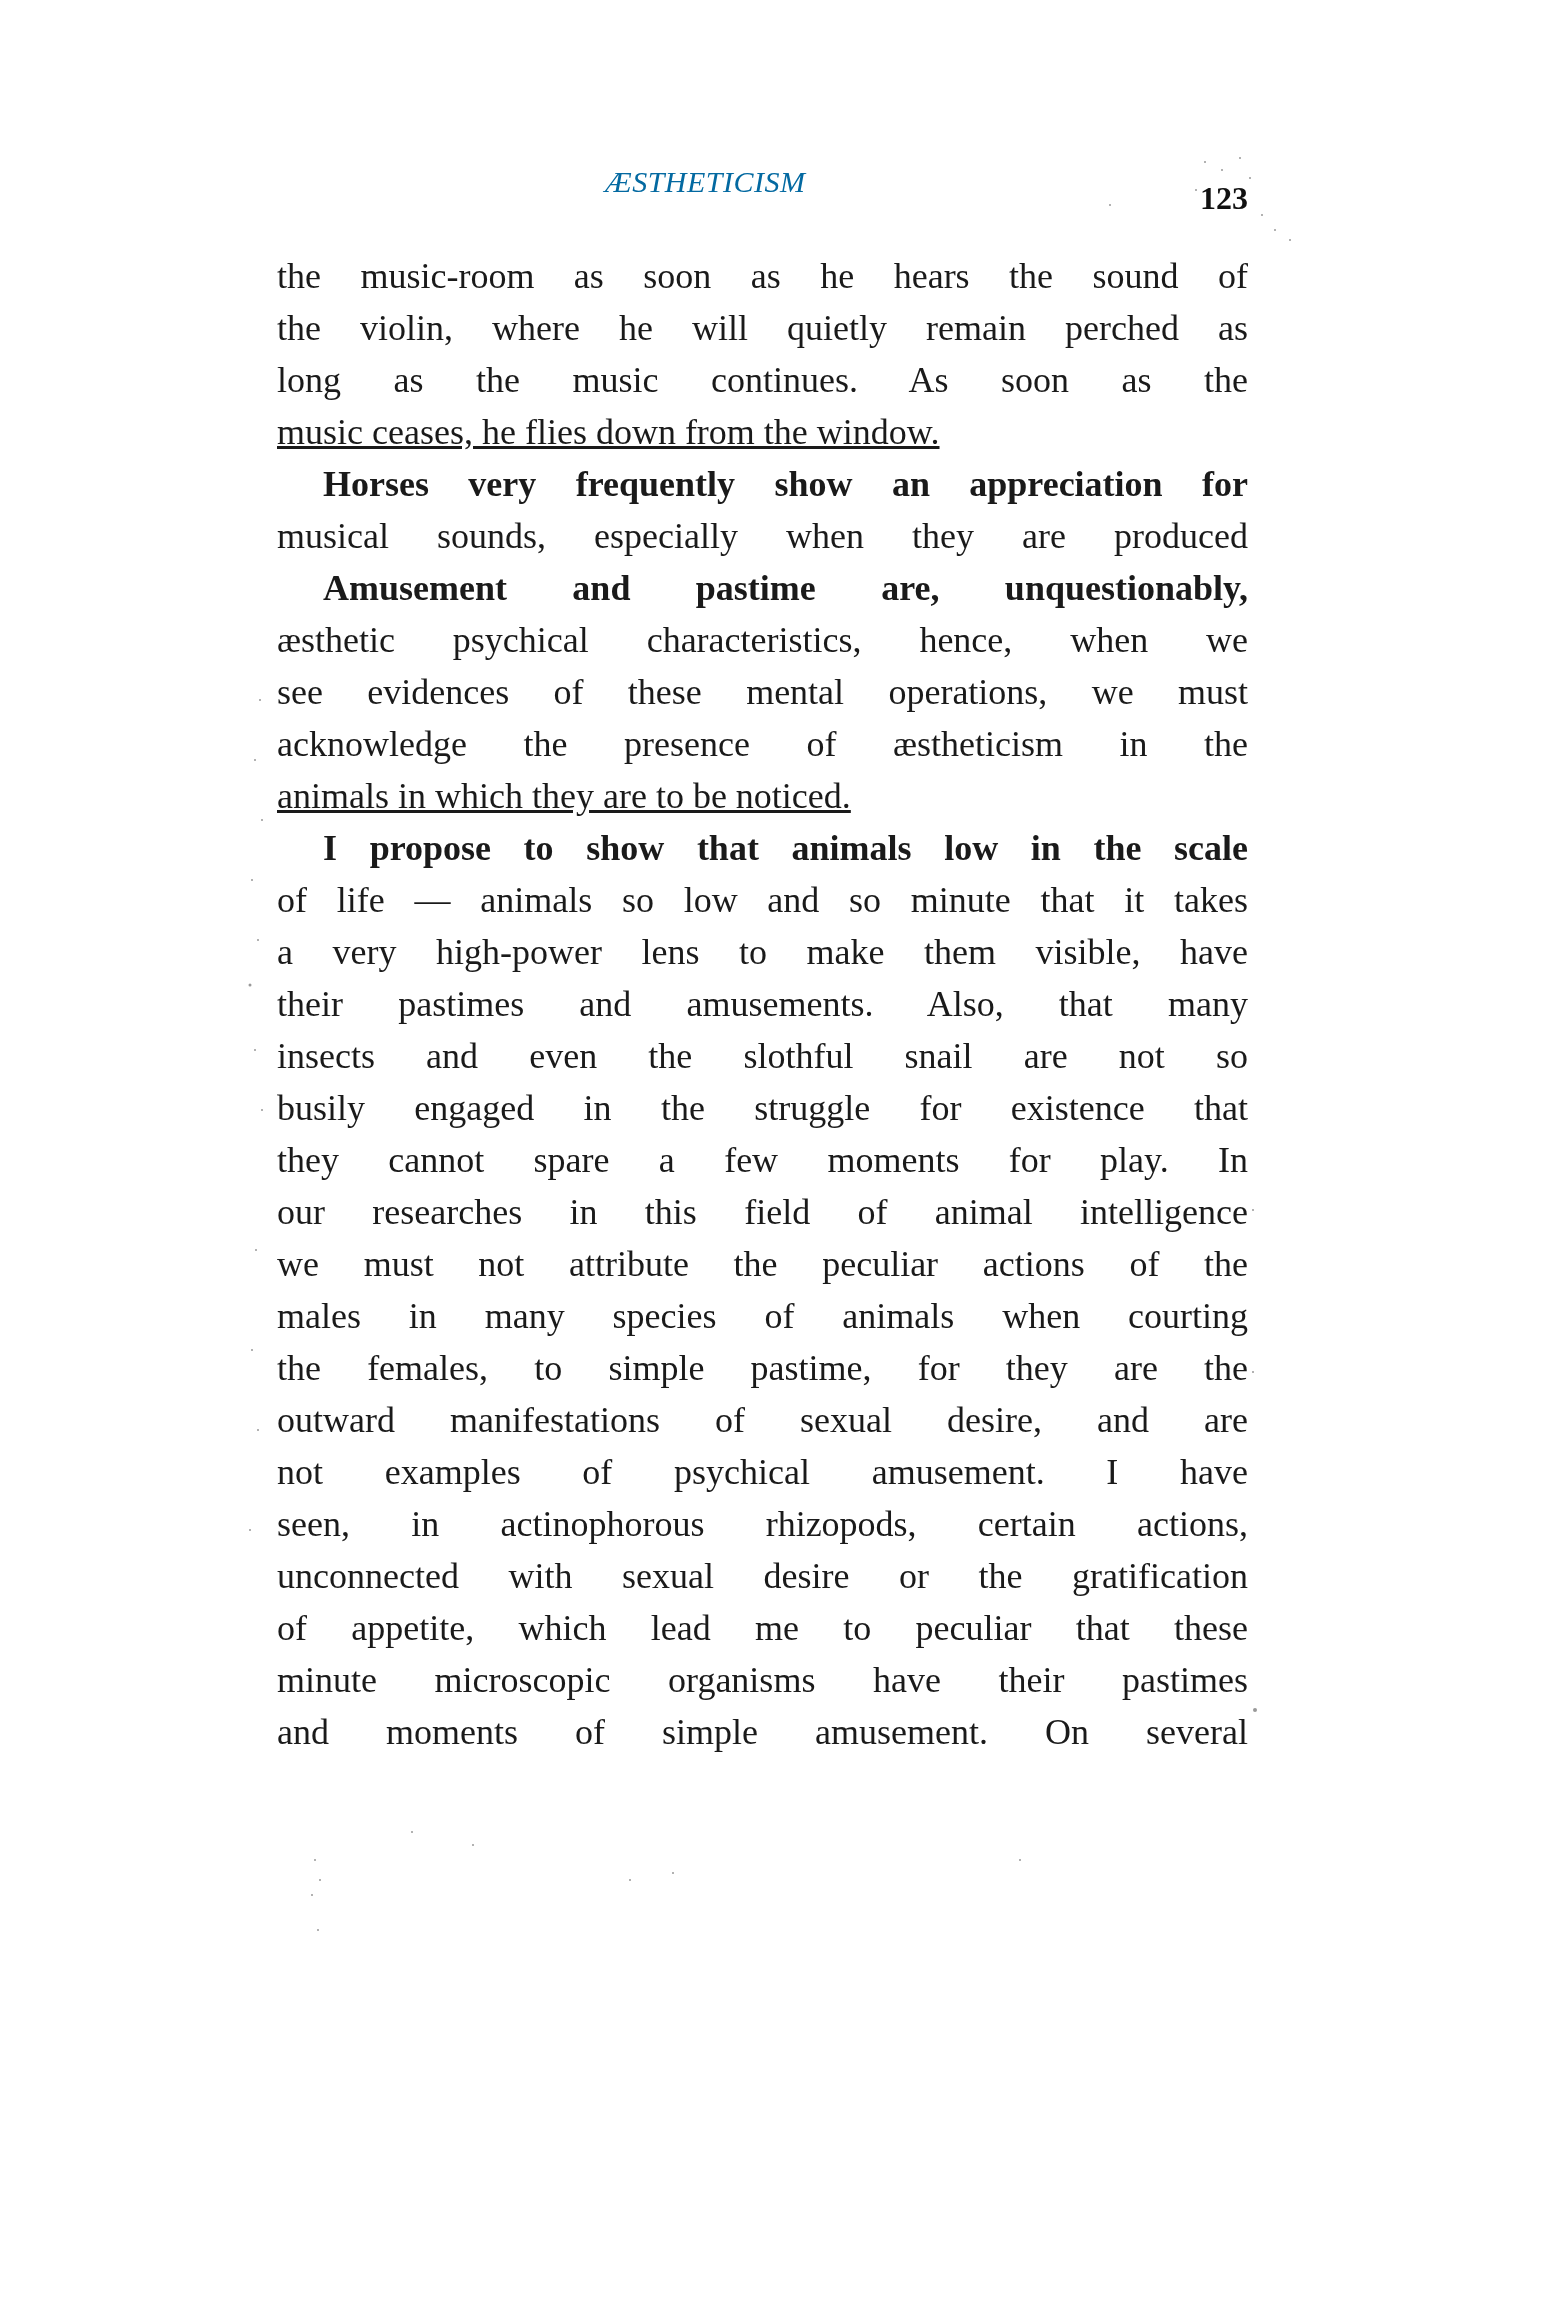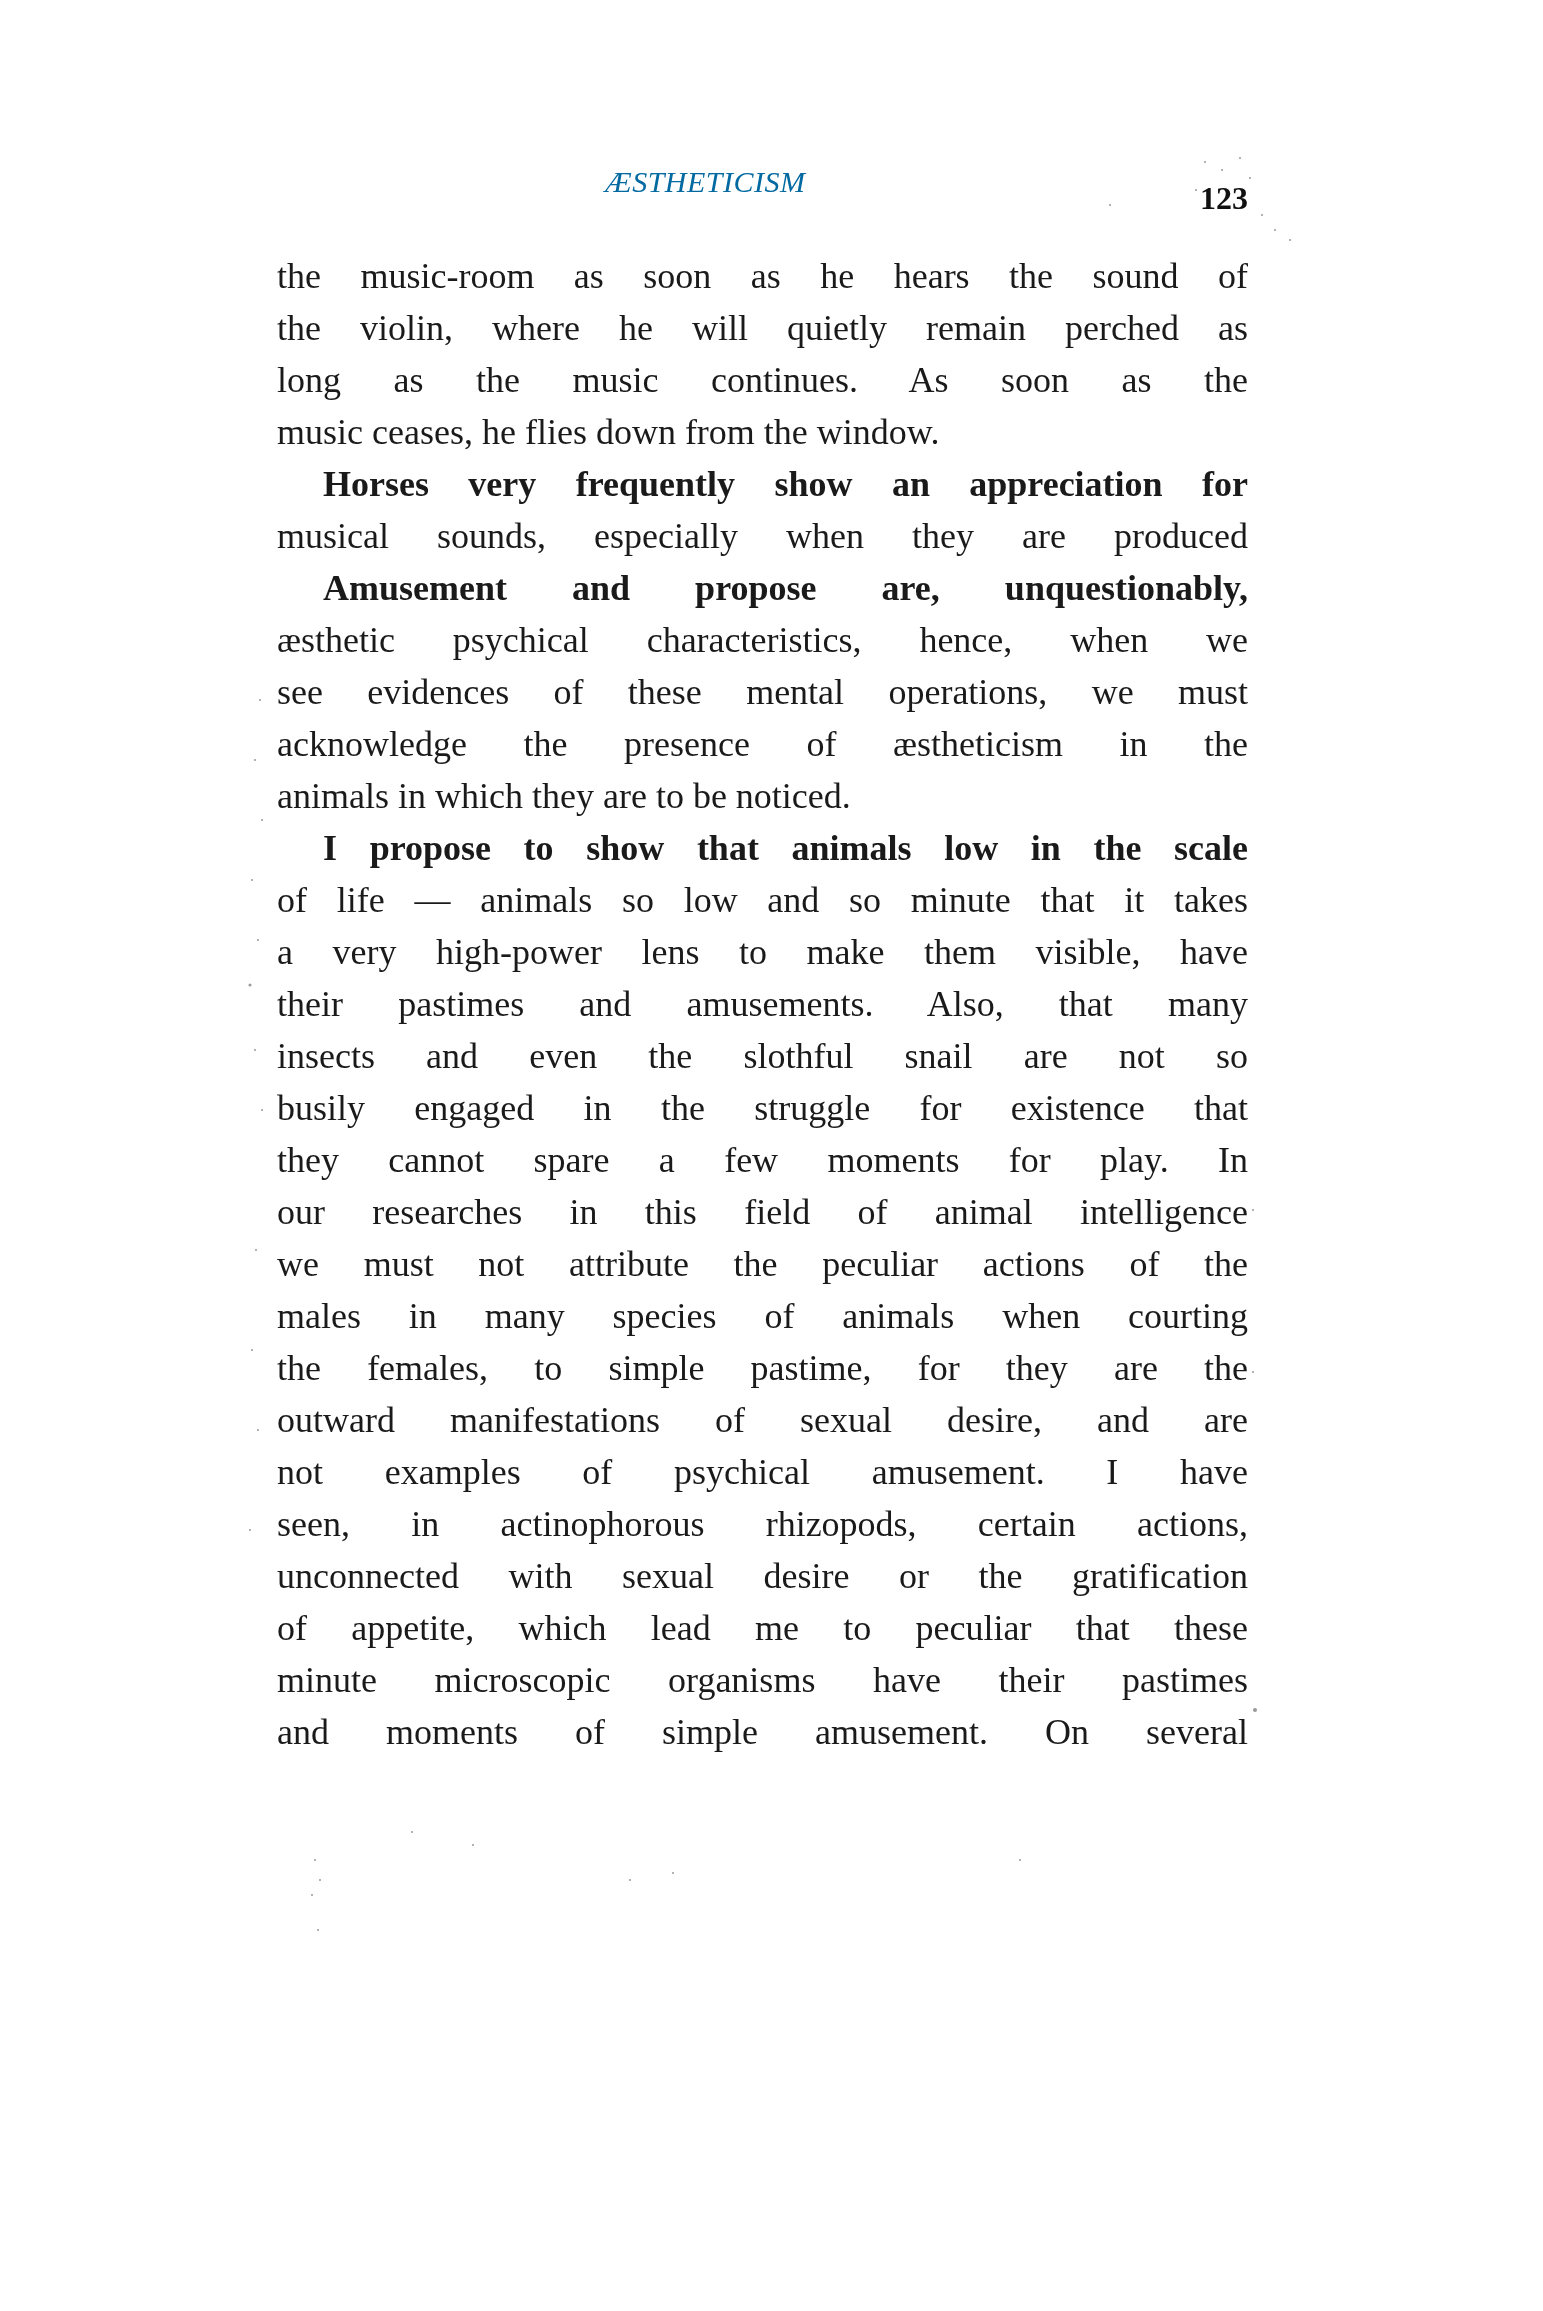--- a/index.html
+++ b/index.html
@@ -55,20 +55,21 @@
       white-space: nowrap;
       text-align: justify;
       text-align-last: justify;
     }
     .line.indent {
       padding-left: 46px;
       font-weight: bold;
     }
     .line.last {
       text-align-last: left;
+      text-decoration: underline;
     }
     .specks {
       position: absolute;
       left: 0; top: 0;
       width: 1543px; height: 2311px;
       pointer-events: none;
     }
   </style>
 </head>
 <body>
@@ -78,21 +79,21 @@
   <span class="page-number">123</span>
 </header>
 
 <main class="text-block" id="text-block">
     <span class="line">the music-room as soon as he hears the sound of</span>
     <span class="line">the violin, where he will quietly remain perched as</span>
     <span class="line">long as the music continues. As soon as the</span>
     <span class="line last">music ceases, he flies down from the window.</span>
     <span class="line indent">Horses very frequently show an appreciation for</span>
     <span class="line">musical sounds, especially when they are produced</span>
-    <span class="line indent">Amusement and propose are, unquestionably,</span>
+    <span class="line indent">Amusement and pastime are, unquestionably,</span>
     <span class="line">æsthetic psychical characteristics, hence, when we</span>
     <span class="line">see evidences of these mental operations, we must</span>
     <span class="line">acknowledge the presence of æstheticism in the</span>
     <span class="line last">animals in which they are to be noticed.</span>
     <span class="line indent">I propose to show that animals low in the scale</span>
     <span class="line">of life — animals so low and so minute that it takes</span>
     <span class="line">a very high-power lens to make them visible, have</span>
     <span class="line">their pastimes and amusements. Also, that many</span>
     <span class="line">insects and even the slothful snail are not so</span>
     <span class="line">busily engaged in the struggle for existence that</span>

